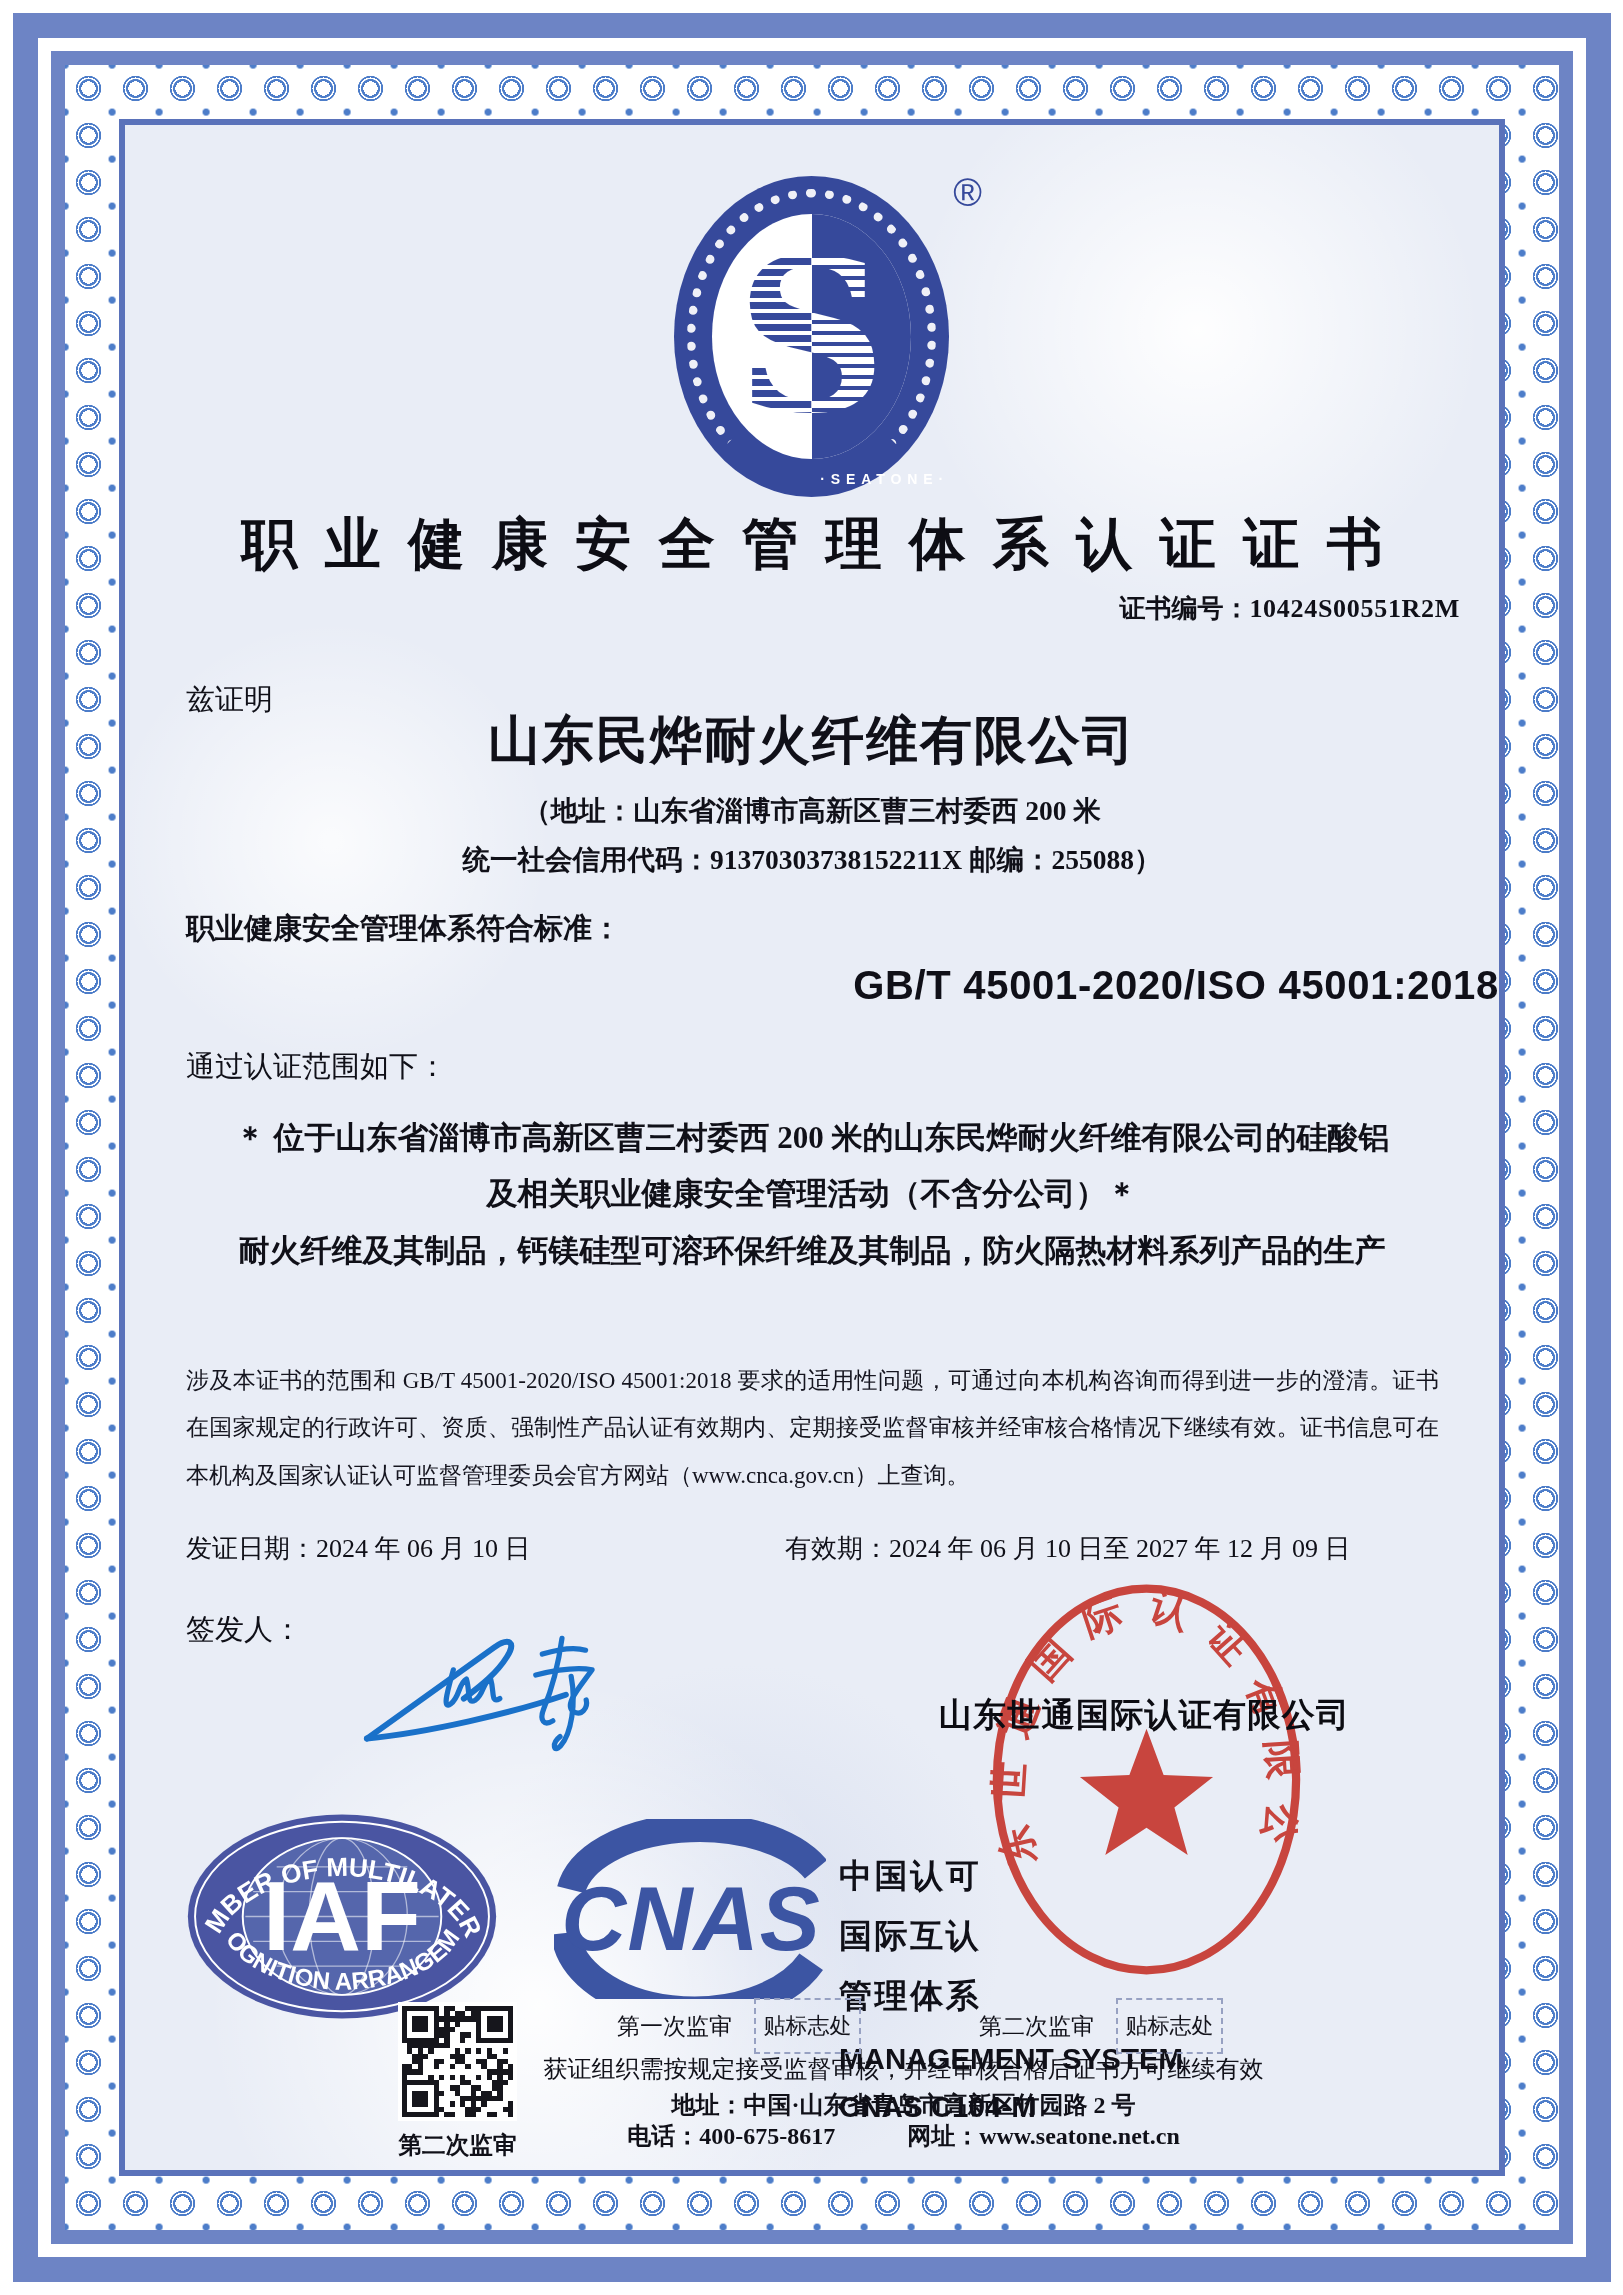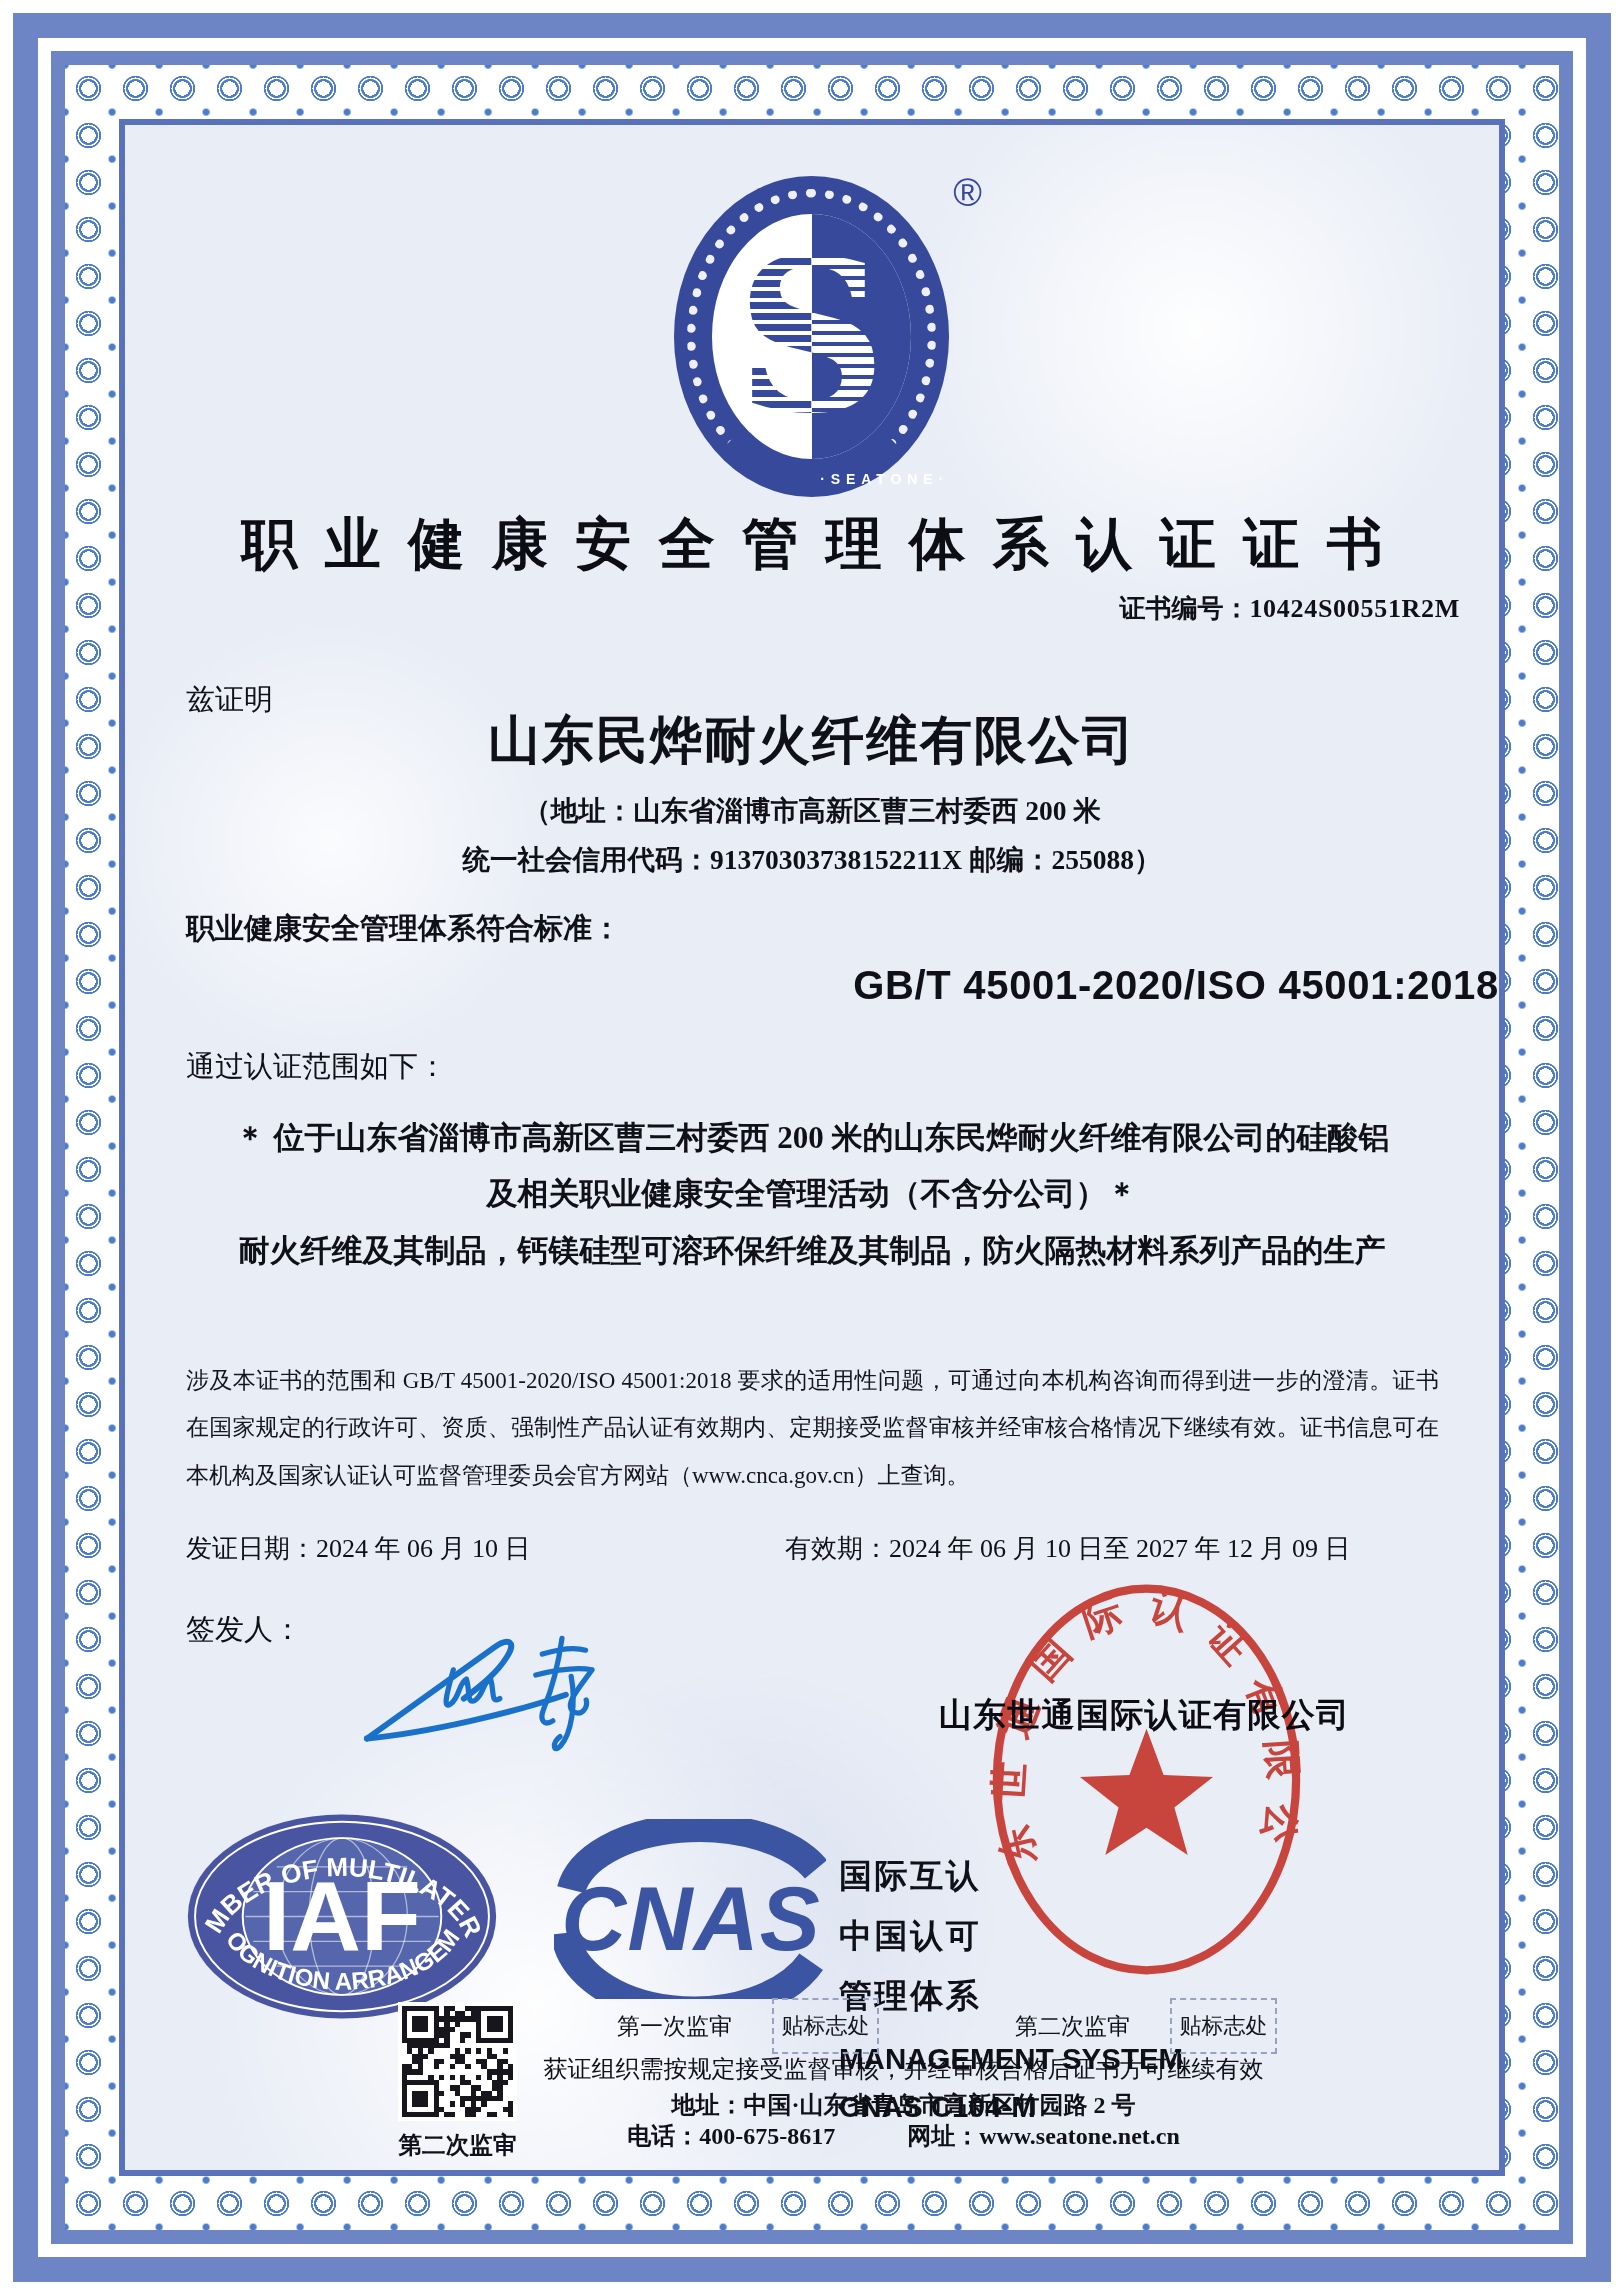--- a/index.html
+++ b/index.html
@@ -92,21 +92,21 @@
 
   
   .qr-wrap { left:264px; top:1877px; width:137px; text-align:center; }
   .qr { width:119px; height:119px; margin:0 auto; background:#fff; padding:3.9px;
     box-sizing:border-box; display:grid; grid-template-columns:repeat(21,1fr); grid-template-rows:repeat(21,1fr); }
   .qr i { display:block; }
   .qr i.b { background:#16161c; }
   .qr-caption { margin-top:7.9px; font-size:23.6px; font-weight:bold; }
 
   
-  .audit-row { left:492px; top:1873px; display:flex; align-items:center;gap:18px; }
+  .audit-row { left:492px; top:1873px; display:flex; align-items:center; }
   .audit-label { font-size:23px; }
   .sticker-box { width:103px; height:52px; margin-left:22px; border:2px dashed #97a1c2;
     display:flex; align-items:center; justify-content:center; font-size:22px; color:#14141c; }
   .audit-label.second { margin-left:118px; }
 
   .f-note { left:327px; right:144px; top:1928px; text-align:center; font-size:24px; }
   .f-addr { left:327px; right:144px; top:1964px; text-align:center; font-size:24px; font-weight:bold; }
   .f-tel  { left:327px; right:144px; top:1995px; text-align:center; font-size:24px; font-weight:bold; }
   .f-tel .gap { display:inline-block; width:72px; }
 </style>
@@ -201,22 +201,22 @@
       <text x="240" y="212" font-size="150" font-weight="bold" fill="#ffffff" text-anchor="middle" font-family="Liberation Sans, sans-serif">IAF</text>
     </svg>
 
     <svg class="cnas" viewBox="0 0 440 300">
       <path d="M 22,118 A 215,120 0 0 1 430,84" stroke="#3c55a3" stroke-width="48" fill="none"></path>
       <path d="M 12,190 A 215,140 0 0 0 422,238" stroke="#3c55a3" stroke-width="48" fill="none"></path>
       <text x="222" y="218" font-size="150" font-weight="bold" font-style="italic" fill="#3c55a3" text-anchor="middle" letter-spacing="2" font-family="Liberation Sans, sans-serif">CNAS</text>
     </svg>
 
     <div class="accred">
+      <div class="zh">中国认可</div>
       <div class="zh">国际互认</div>
-      <div class="zh">中国认可</div>
       <div class="zh">管理体系</div>
       <div class="en">
         <div>MANAGEMENT SYSTEM</div>
         <div>CNAS C104-M</div>
       </div>
     </div>
 
     <div class="qr-wrap">
       <div class="qr" id="qr">
           <i class="b"></i>

